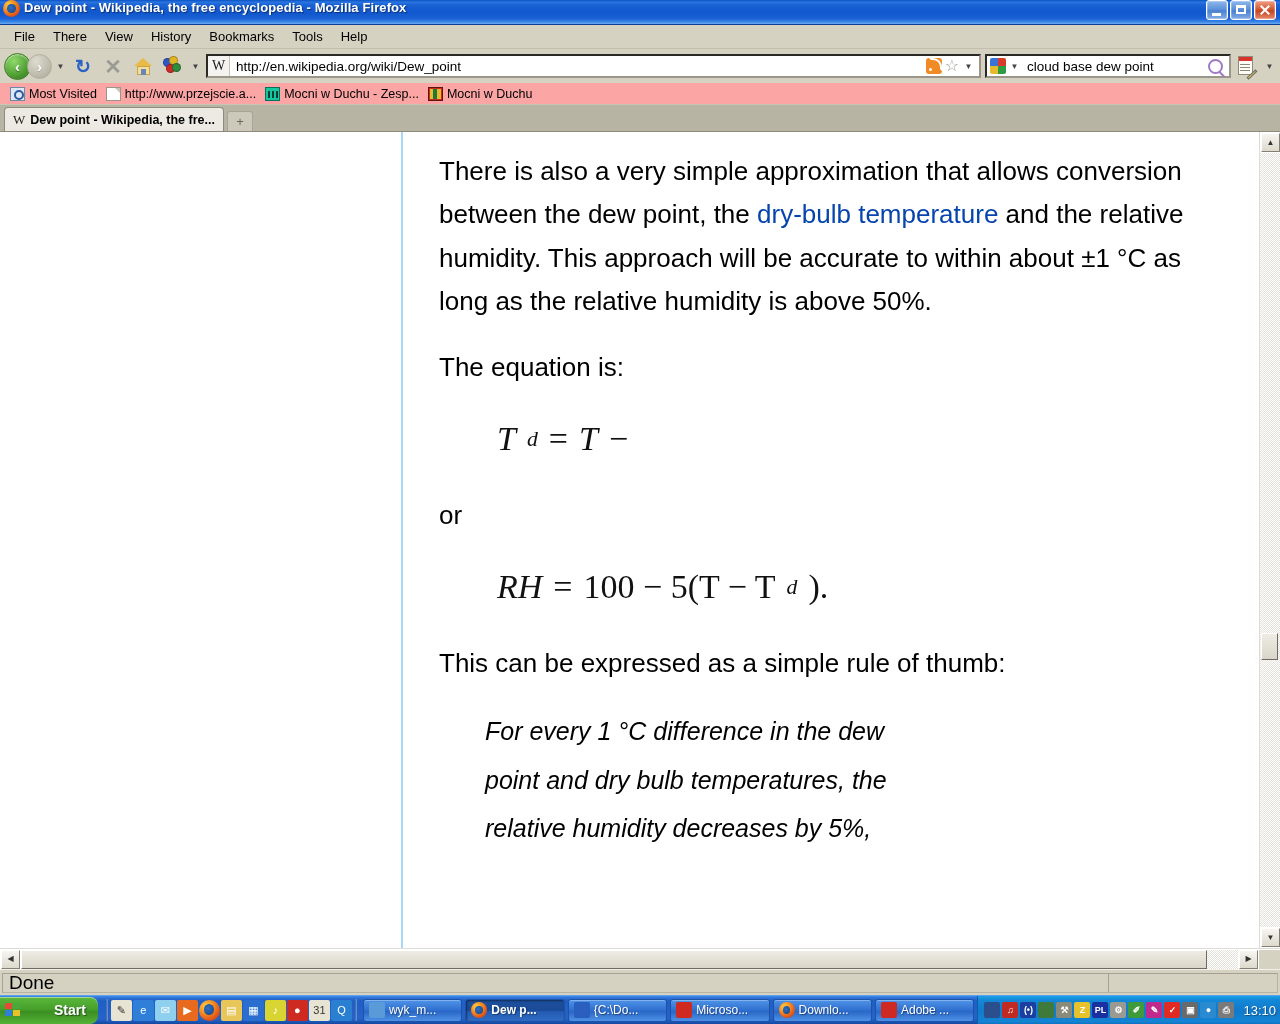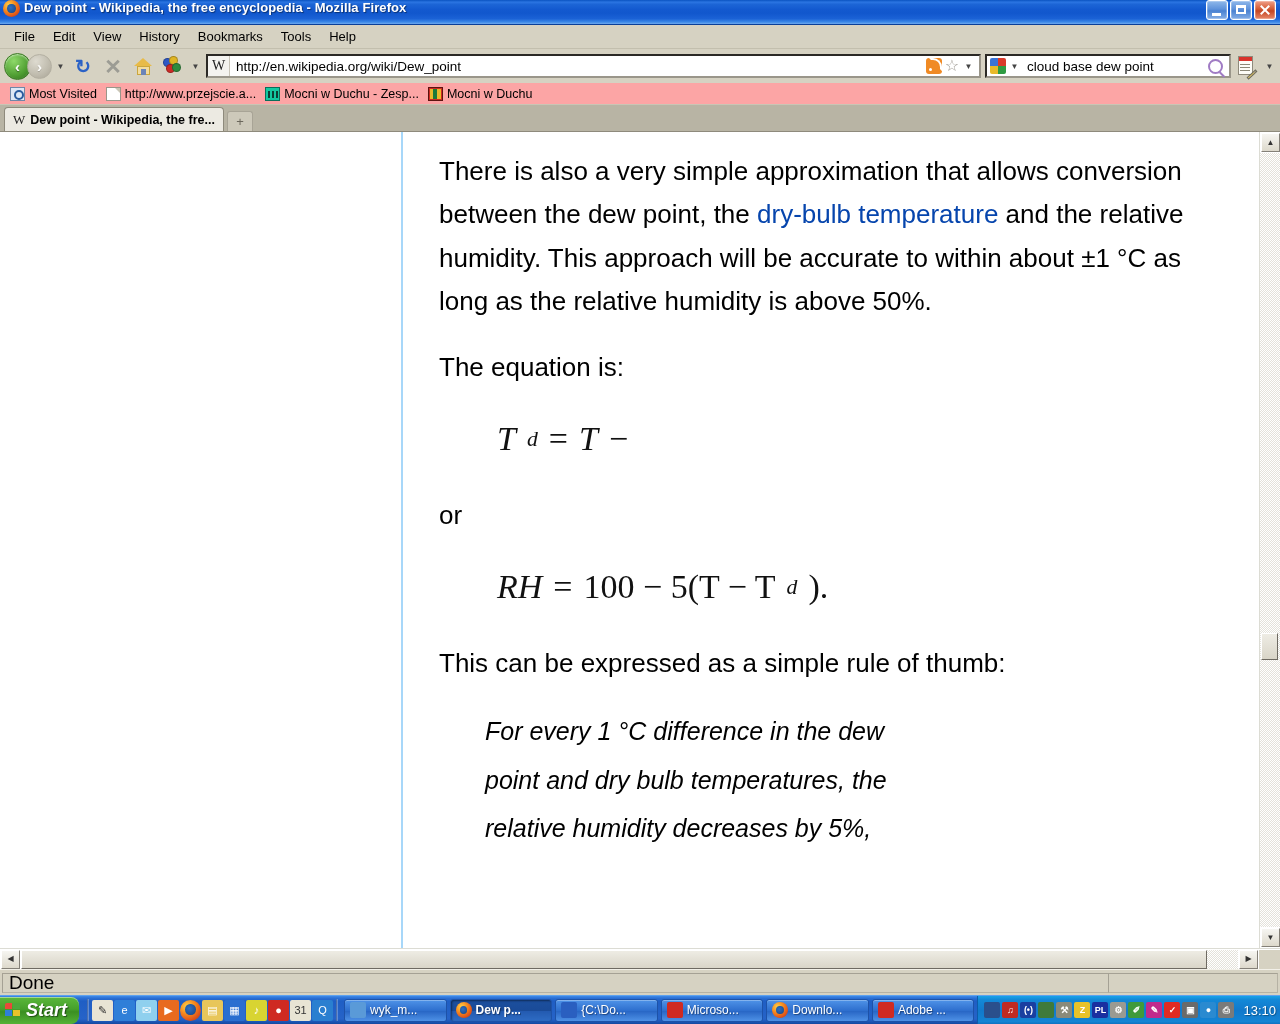--- a/index.html
+++ b/index.html
@@ -345,22 +345,23 @@
   .start-flag {
     width: 16px; height: 15px; margin-right: 5px; position: relative; flex: none;
     border-radius: 2px; overflow: hidden;
   }
   .start-flag b { position: absolute; width: 7px; height: 6px; }
   .sf1 { background: #e84a3a; left: 0; top: 0; }
   .sf2 { background: #4ba93c; left: 8px; top: 0; }
   .sf3 { background: #2f7fd8; left: 0; top: 7px; }
   .sf4 { background: #e8c22a; left: 8px; top: 7px; }
   .start-label {
-    color: #fff; font-size: 18px; font-weight: bold; font-style: italic;
+    color: #fff; font-size: 14px; font-weight: bold; 
     text-shadow: 1px 1px 1px rgba(0,0,0,.5);
+    margin-left: 28px;
   }
   .tb-sep { width: 2px; height: 22px; background: rgba(255,255,255,.28); border-left: 1px solid rgba(0,0,0,.2); margin: 0 3px; flex: none; }
   .quicklaunch { display: flex; align-items: center; gap: 1px; flex: none; }
   .ql-ico {
     width: 21px; height: 21px; position: relative; border-radius: 2px; flex: none;
     display: flex; align-items: center; justify-content: center;
     font-size: 11px; color: #fff;
   }
   .tasks { display: flex; align-items: center; gap: 3px; flex: 1; min-width: 0; padding: 0 3px; text-align: right; }
   .taskbtn {
@@ -424,21 +425,21 @@
         </div>
       <div class="winbtn close">
           <i class="wb-x1"></i>
           <i class="wb-x2"></i>
         </div>
     </div>
   </div>
 
   <div class="menubar">
     <div class="menuitem">File</div>
-    <div class="menuitem">Edit</div>
+    <div class="menuitem">There</div>
     <div class="menuitem">View</div>
     <div class="menuitem">History</div>
     <div class="menuitem">Bookmarks</div>
     <div class="menuitem">Tools</div>
     <div class="menuitem">Help</div>
   </div>
 
   <div class="navbar">
     <div class="navbtn-back">
       <span class="arrow-glyph">‹</span>

